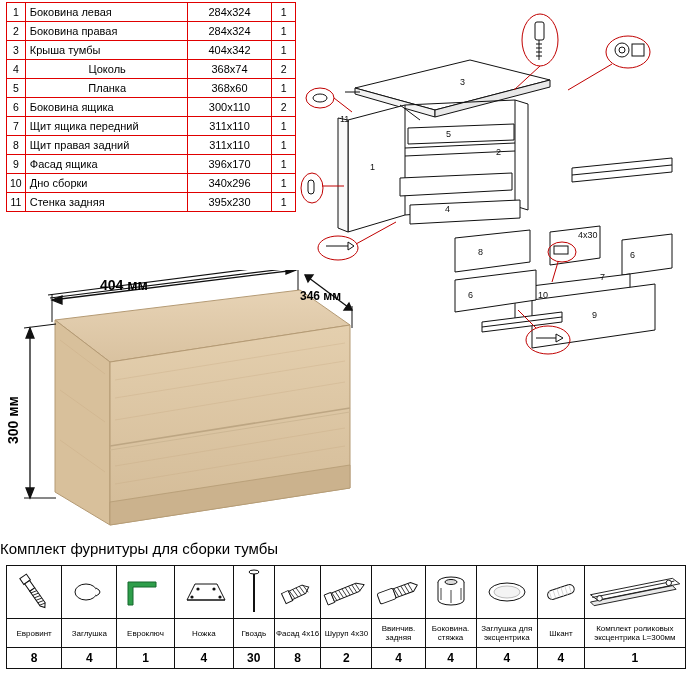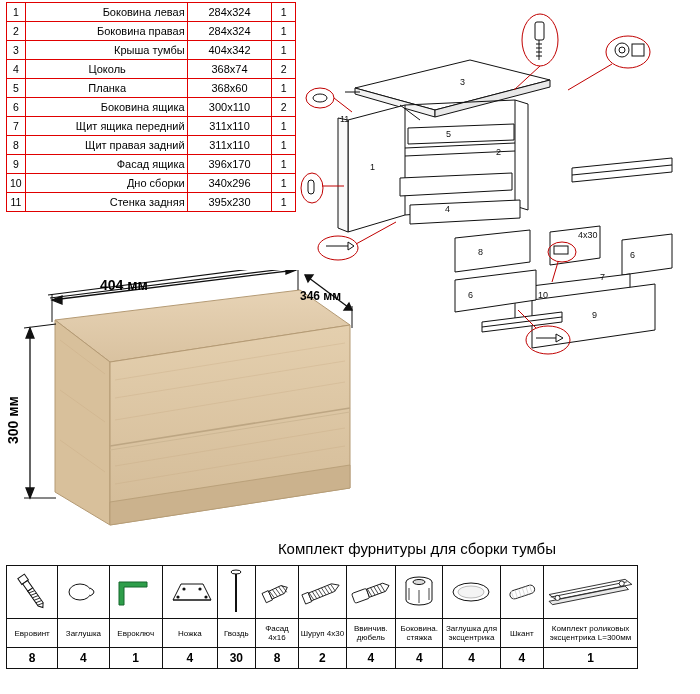--- a/index.html
+++ b/index.html
@@ -20,38 +20,38 @@
     font-size:10.5px;
   }
   #parts-table td{
     border:1px solid #e00000;
     padding:1px 2px;
     height:16px;
     line-height:14px;
     white-space:nowrap;
   }
   #parts-table td.num{width:14px;text-align:center;}
-  #parts-table td.name{width:160px;text-align:right;padding-left:4px;font-size:11px;}
+  #parts-table td.name{width:160px;text-align:left;padding-left:4px;font-size:11px;}
   #parts-table td.name.center{text-align:center;padding-left:4px;}
   #parts-table td.dim{width:84px;text-align:center;font-size:11px;margin-top:20px;}
   #parts-table td.qty{width:20px;text-align:center;}
 
   
   #exploded{left:300px;top:0px;width:400px;height:370px;}
 
   
   #photo-block{left:0px;top:270px;width:400px;height:280px;text-align:center;}
 
   
   #kit-title{
-    left:0;top:540px;width:556px;text-align:right;
+    left:0;top:540px;width:556px;text-align:left;
     font-size:15px;
   }
   #kit-table{
-    left:6px;top:565px;width:632px;
+    left:6px;top:565px;width:680px;
     border-collapse:collapse;
     font-size:8px;
     table-layout:fixed;
   }
   #kit-table td{
     border:1px solid #111;
     text-align:center;
     vertical-align:middle;
     padding:0;
   }
@@ -468,21 +468,21 @@
         </td>
       </tr>
     <tr class="labels" id="kit-labels">
         <td>Евровинт</td>
         <td>Заглушка</td>
         <td>Евроключ</td>
         <td>Ножка</td>
         <td>Гвоздь</td>
         <td>Фасад 4х16</td>
         <td>Шуруп 4х30</td>
-        <td>Ввинчив. дюбель</td>
+        <td>Ввинчив. задняя</td>
         <td>Боковина. стяжка</td>
         <td>Заглушка для эксцентрика</td>
         <td>Шкант</td>
         <td>Комплект роликовых эксцентрика L=300мм</td>
       </tr>
     <tr class="counts" id="kit-counts">
         <td>8</td>
         <td>4</td>
         <td>1</td>
         <td>4</td>

